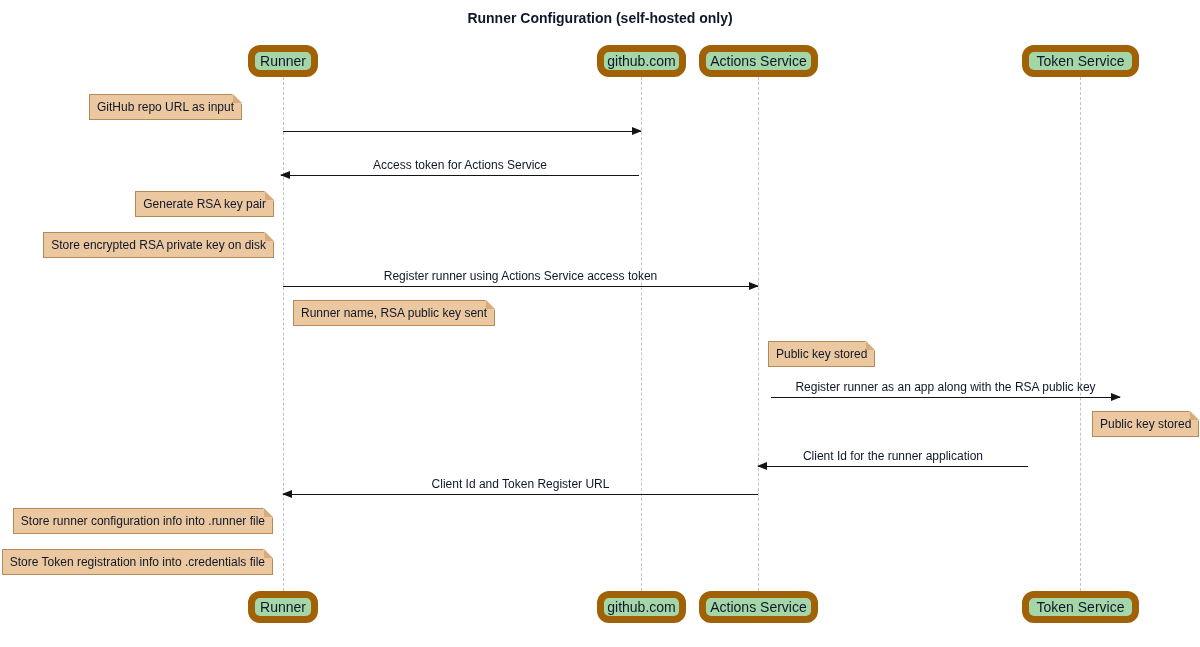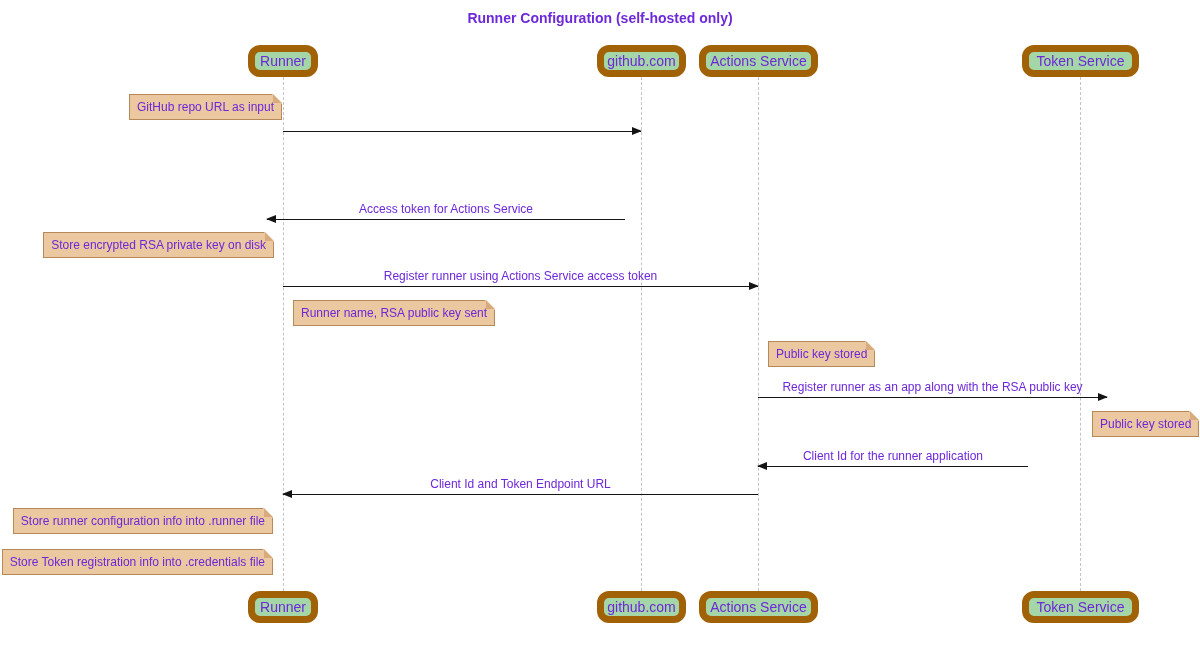--- a/index.html
+++ b/index.html
@@ -2,21 +2,21 @@
 <html><head>
 <meta charset="utf-8">
 <style>
   html, body { margin: 0; padding: 0; background: #ffffff; }
   .canvas {
     position: relative;
     width: 1200px;
     height: 647px;
     background: #ffffff;
     font-family: "Liberation Sans", sans-serif;
-    color: #6d28d9;
+    color: #0f172a;
     overflow: hidden;
   }
   .title {
     position: absolute;
     top: 10px; left: 0;
     width: 100%;
     text-align: center;
     font-size: 14px;
     font-weight: bold;
   }
@@ -101,66 +101,67 @@
   <div class="lifeline" style="left:283px;"></div>
   <div class="lifeline" style="left:641px;"></div>
   <div class="lifeline" style="left:758px;"></div>
   <div class="lifeline" style="left:1080px;"></div>
 
   <div class="participant" style="left:248px; top:45px; width:70px;">Runner</div>
   <div class="participant" style="left:597px; top:45px; width:89px;">github.com</div>
   <div class="participant" style="left:699px; top:45px; width:119px;">Actions Service</div>
   <div class="participant" style="left:1022px; top:45px; width:117px;">Token Service</div>
 
-  <div class="note" style="right:918px; top:94px;">GitHub repo URL as input</div>
+  <div class="note" style="right:958px; top:94px;">GitHub repo URL as input</div>
 
   <div class="msg" style="left:283px; top:131px; width:358px;">
     <div class="line">
       <span class="arrow right"></span>
     </div>
   </div>
 
-  <div class="msg" style="left:267px; top:158px; width:358px;margin-top:44px;">
+  <div class="msg" style="left:281px; top:158px; width:358px;">
     <span class="label">Access token for Actions Service</span>
     <div class="line">
       <span class="arrow left"></span>
     </div>
   </div>
 
+  <div class="note" style="right:926px; top:191px;">Generate RSA key pair</div>
   <div class="note" style="right:926px; top:232px;">Store encrypted RSA private key on disk</div>
 
   <div class="msg" style="left:283px; top:269px; width:475px;">
     <span class="label">Register runner using Actions Service access token</span>
     <div class="line">
       <span class="arrow right"></span>
     </div>
   </div>
 
   <div class="note" style="left:293px; top:300px;">Runner name, RSA public key sent</div>
 
   <div class="note" style="left:768px; top:341px;">Public key stored</div>
 
-  <div class="msg" style="left:758px; top:380px; width:349px;">
+  <div class="msg" style="left:758px; top:380px; width:349px;padding-left:13px;">
     <span class="label">Register runner as an app along with the RSA public key</span>
     <div class="line">
       <span class="arrow right"></span>
     </div>
   </div>
 
   <div class="note" style="left:1092px; top:411px;">Public key stored</div>
 
   <div class="msg" style="left:758px; top:449px; width:270px;">
     <span class="label">Client Id for the runner application</span>
     <div class="line">
       <span class="arrow left"></span>
     </div>
   </div>
 
   <div class="msg" style="left:283px; top:477px; width:475px;">
-    <span class="label">Client Id and Token Endpoint URL</span>
+    <span class="label">Client Id and Token Register URL</span>
     <div class="line">
       <span class="arrow left"></span>
     </div>
   </div>
 
   <div class="note" style="right:927px; top:508px;">Store runner configuration info into .runner file</div>
   <div class="note" style="right:927px; top:549px;">Store Token registration info into .credentials file</div>
 
   <div class="participant" style="left:248px; top:591px; width:70px;">Runner</div>
   <div class="participant" style="left:597px; top:591px; width:89px;">github.com</div>

